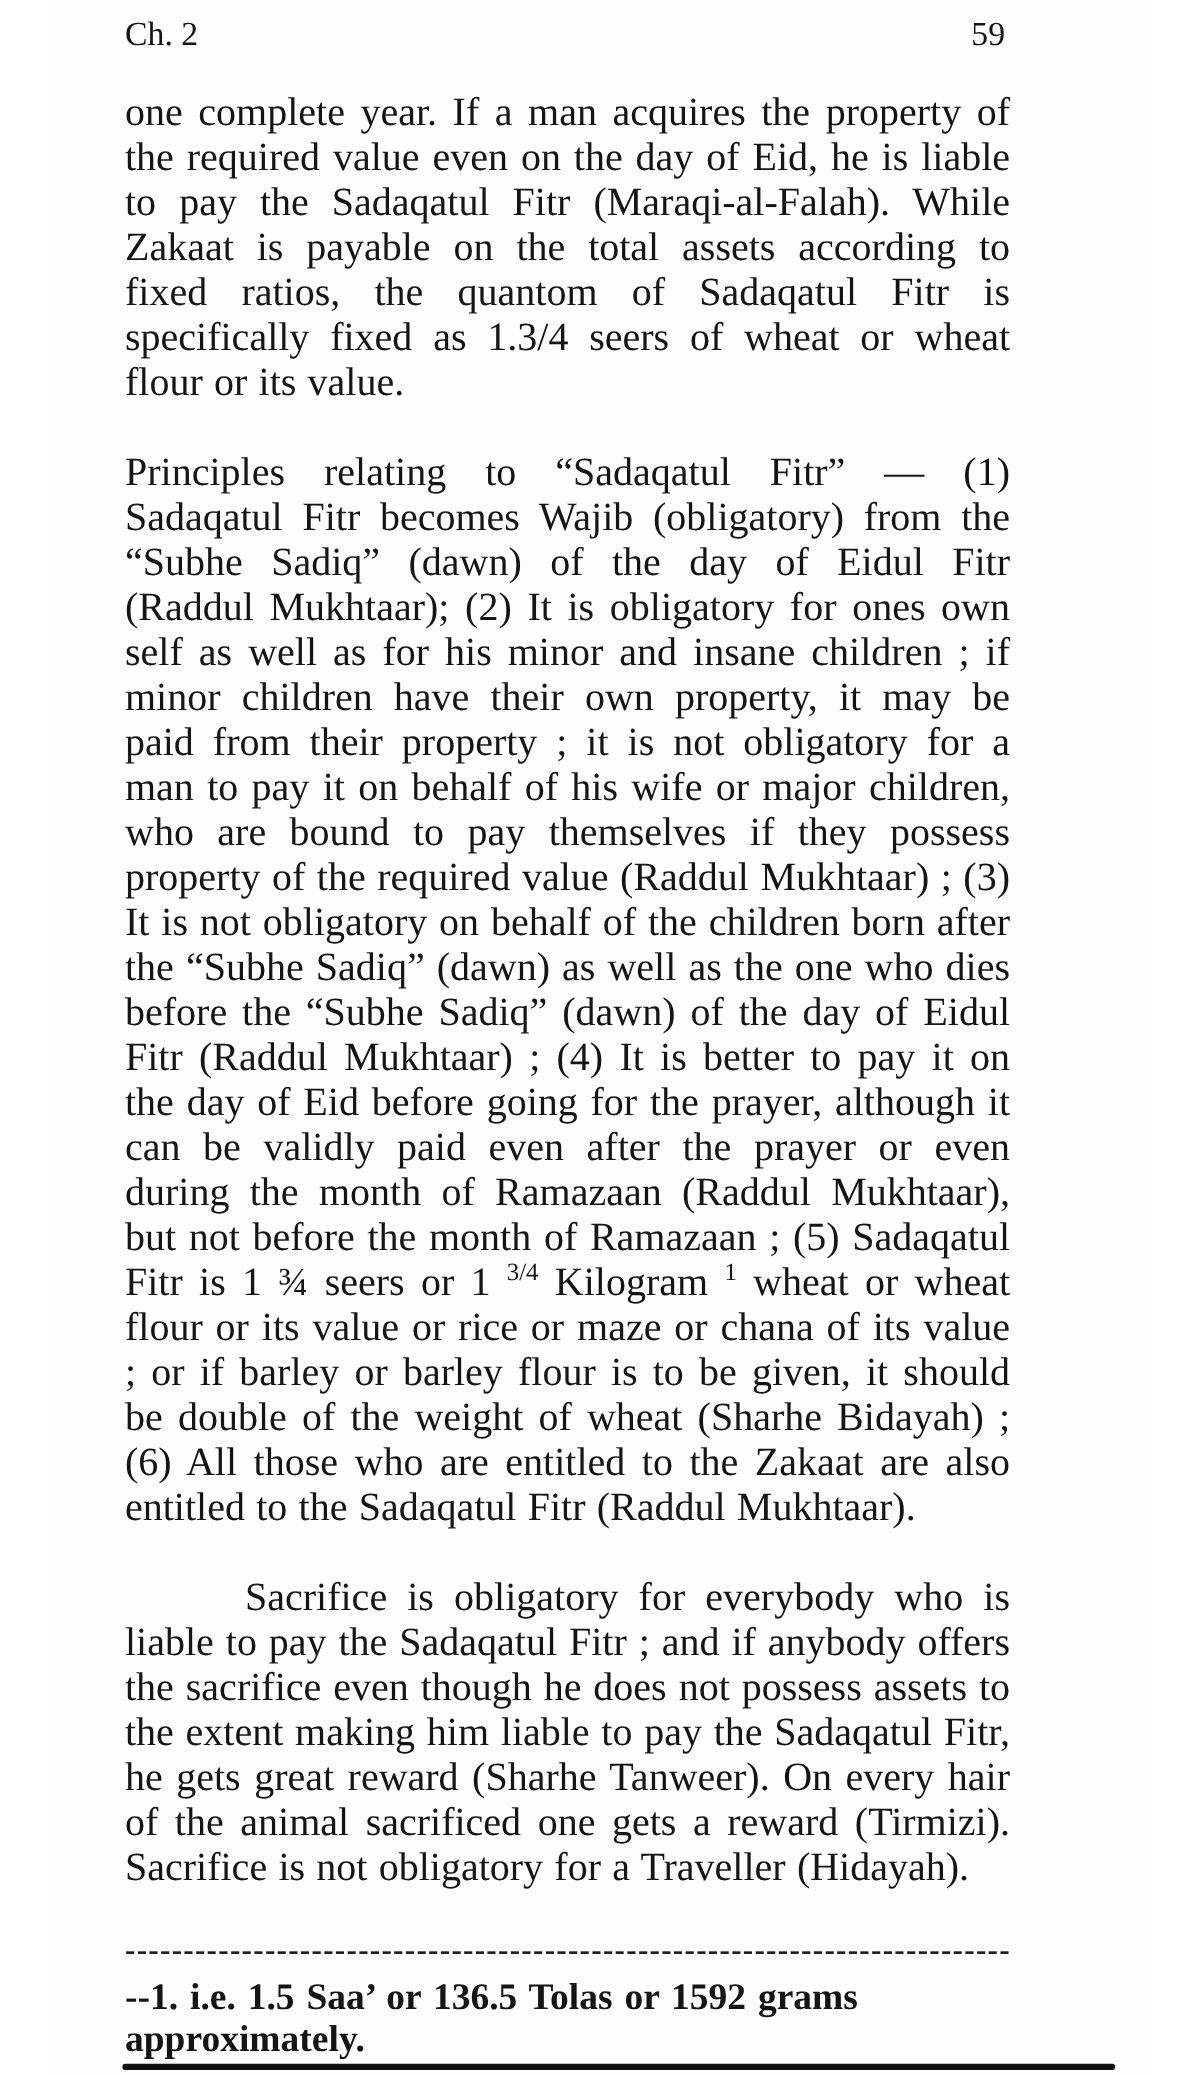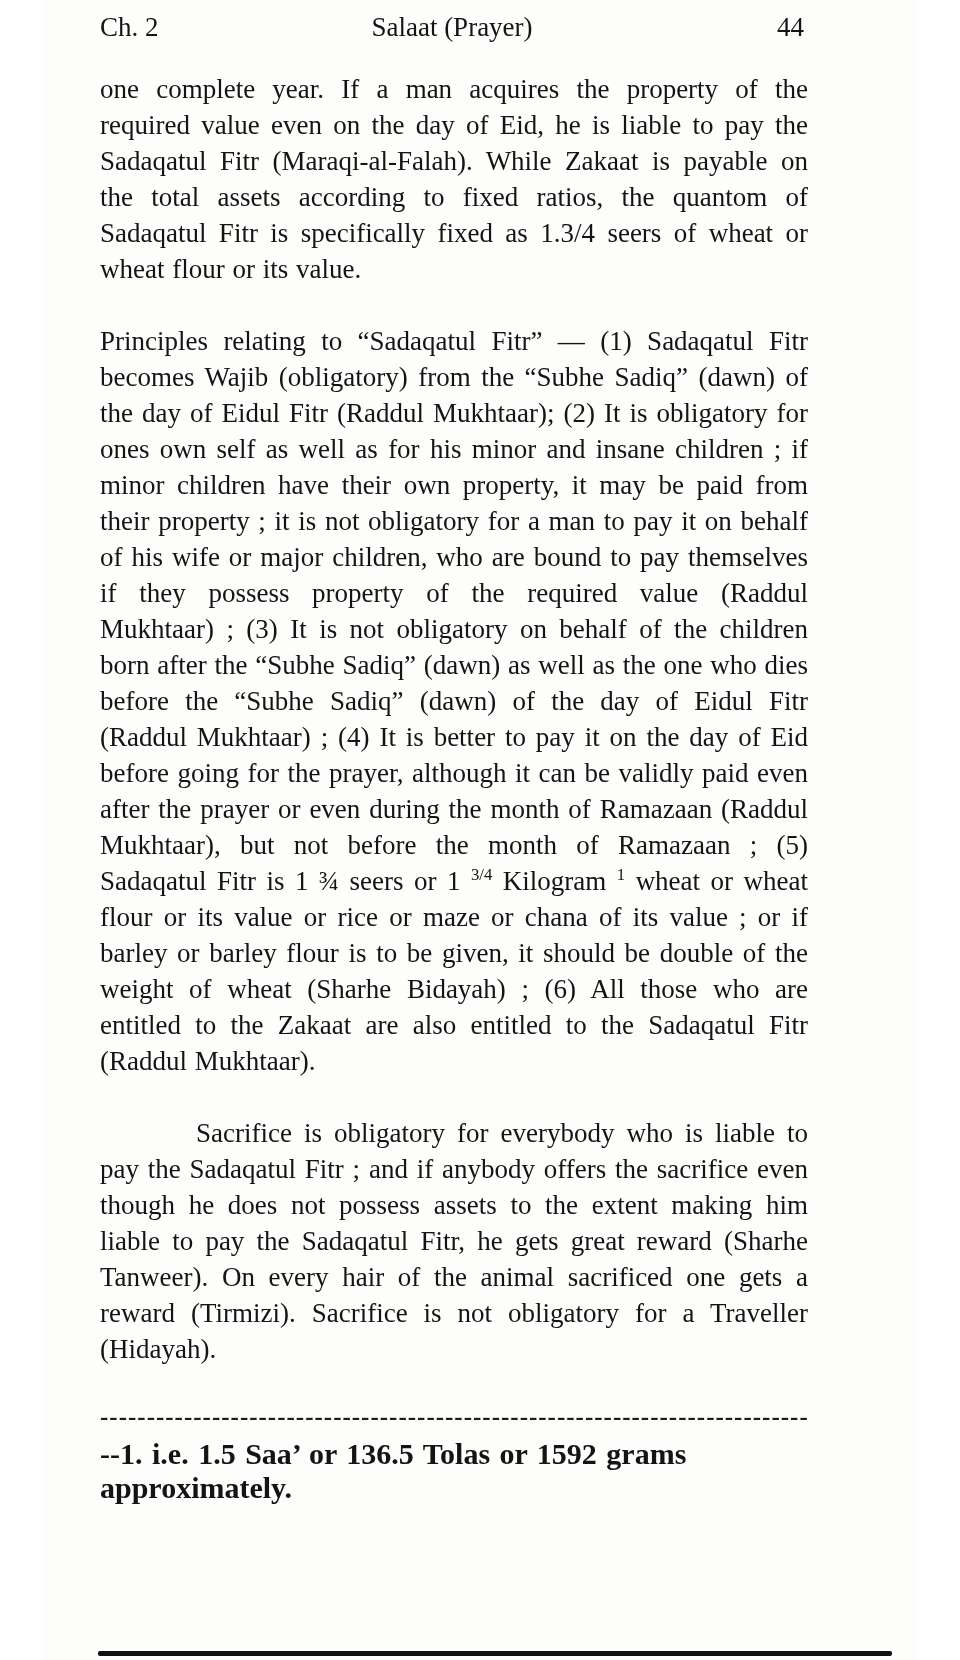--- a/index.html
+++ b/index.html
@@ -19,21 +19,21 @@
   .page-header {
     display: flex;
     align-items: baseline;
     font-size: 27px;
     margin-bottom: 28px;
   }
   .page-header .left   { flex: 1; text-align: left; }
   .page-header .center { flex: 1.4; text-align: center; }
   .page-header .right  { flex: 1; text-align: right; padding-right: 4px; }
   .para {
-    font-size: 27px;
+    font-size: 32px;
     line-height: 36px;
     text-align: justify;
     margin: 0 0 36px 0;
     word-spacing: 1px;
   }
   .para b { font-weight: normal; }
   .indent { text-indent: 96px; }
   .heading {
     font-size: 27px;
     font-weight: bold;
@@ -69,22 +69,21 @@
     border-radius: 2px;
   }
 </style>
 </head>
 <body>
 
 <div class="page">
 
   <header class="page-header">
     <span class="left">Ch. 2</span>
-    <span class="center">Salaat (Prayer)</span>
-    <span class="right">44</span>
+    <span class="right">59</span>
   </header>
 
   <p class="para">one complete year. If a man acquires the property of the required value even on the day of Eid, he is liable to pay the Sadaqatul Fitr (Maraqi-al-Falah). While Zakaat is payable on the total assets according to fixed ratios, the quantom of Sadaqatul Fitr is specifically fixed as 1.3/4 seers of wheat or wheat flour or its value.</p>
 
   <p class="para"><b>Principles relating to “Sadaqatul Fitr”</b><span> — (1) Sadaqatul Fitr becomes Wajib (obligatory) from the “Subhe Sadiq” (dawn) of the day of Eidul Fitr (Raddul Mukhtaar); (2) It is obligatory for ones own self as well as for his minor and insane children ; if minor children have their own property, it may be paid from their property ; it is not obligatory for a man to pay it on behalf of his wife or major children, who are bound to pay themselves if they possess property of the required value (Raddul Mukhtaar) ; (3) It is not obligatory on behalf of the children born after the “Subhe Sadiq” (dawn) as well as the one who dies before the “Subhe Sadiq” (dawn) of the day of Eidul Fitr (Raddul Mukhtaar) ; (4) It is better to pay it on the day of Eid before going for the prayer, although it can be validly paid even after the prayer or even during the month of Ramazaan (Raddul Mukhtaar), but not before the month of Ramazaan ; (5) Sadaqatul Fitr is 1 ¾ seers or 1 </span><sup>3/4</sup><span> Kilogram </span><sup>1</sup><span> wheat or wheat flour or its value or rice or maze or chana of its value ; or if barley or barley flour is to be given, it should be double of the weight of wheat (Sharhe Bidayah) ; (6) All those who are entitled to the Zakaat are also entitled to the Sadaqatul Fitr (Raddul Mukhtaar).</span></p>
 
 
   <p class="para indent">Sacrifice is obligatory for everybody who is liable to pay the Sadaqatul Fitr ; and if anybody offers the sacrifice even though he does not possess assets to the extent making him liable to pay the Sadaqatul Fitr, he gets great reward (Sharhe Tanweer). On every hair of the animal sacrificed one gets a reward (Tirmizi). Sacrifice is not obligatory for a Traveller (Hidayah).</p>
 
   <div class="separator">---------------------------------------------------------------------------------------------------------</div>

